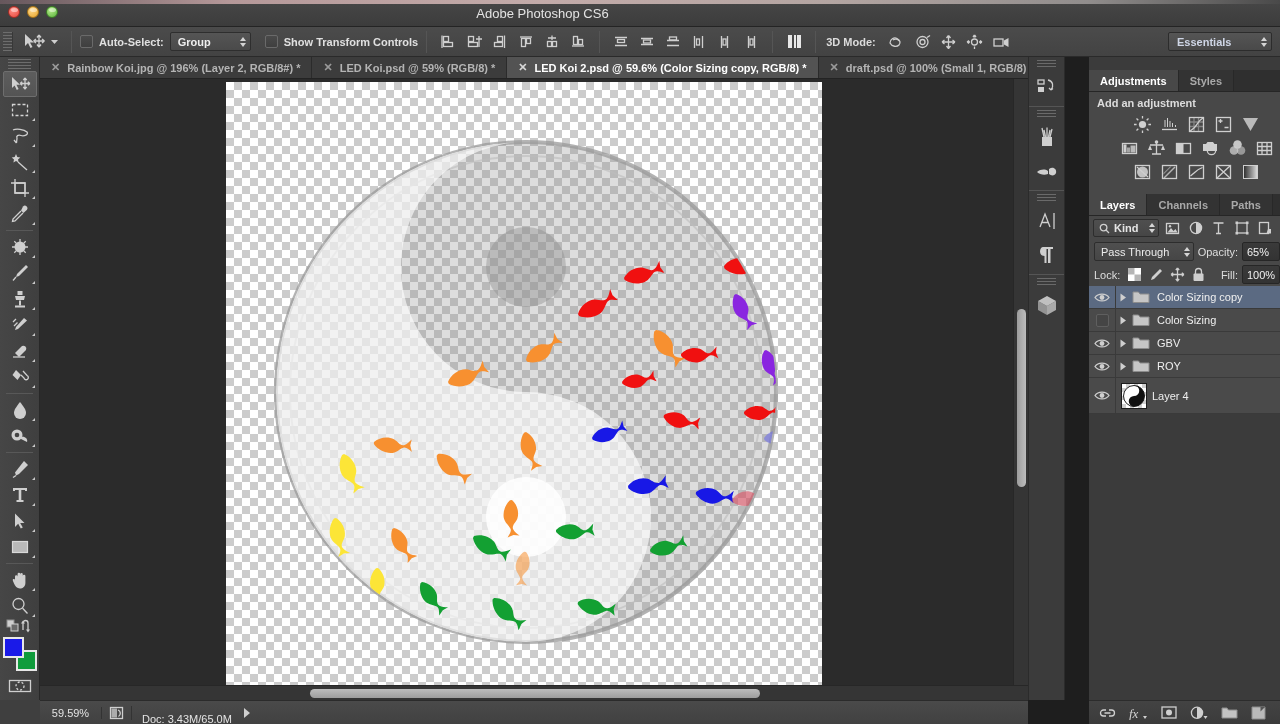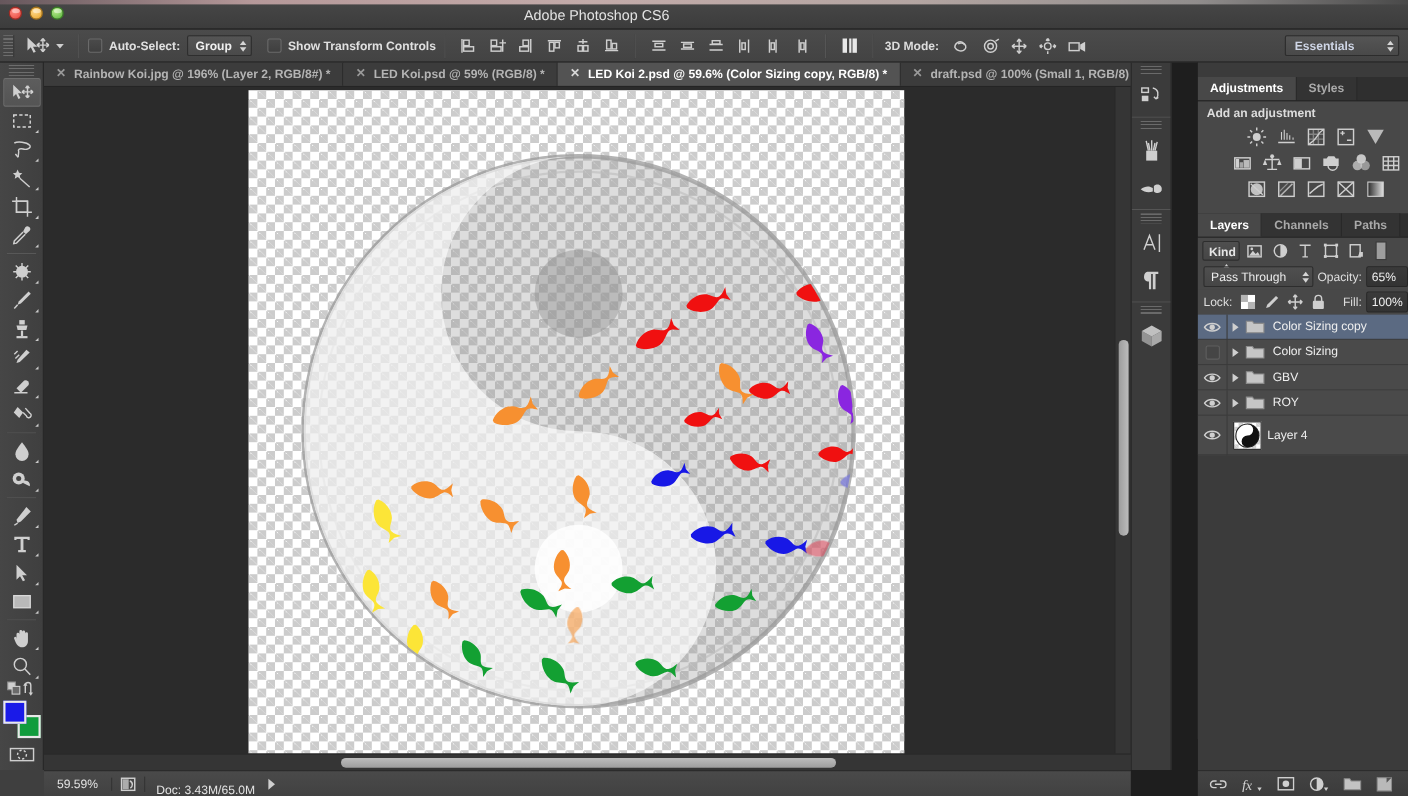--- a/index.html
+++ b/index.html
@@ -46,21 +46,21 @@
     background: repeating-linear-gradient(to bottom, #6d6d6d 0 1px, transparent 1px 3px);
     border-right: 1px solid #383838; }
   .tool-badge { display:flex; align-items:center; padding: 0 4px 0 6px; height: 24px; }
   .divider-v { width: 1px; height: 22px; background: #343434; border-right: 1px solid #555; margin: 0 8px; }
   .chk { width: 13px; height: 13px; background: linear-gradient(#4a4a4a,#3f3f3f);
     border: 1px solid #6a6a6a; border-radius: 2px; margin-right: 6px; flex: none;}
   .optlabel { font-size: 11px; color: #e0e0e0; font-weight: bold; white-space: nowrap; }
   .sel {
     height: 19px; background: linear-gradient(#555,#4a4a4a); border: 1px solid #2e2e2e;
     border-radius: 2px; display: flex; align-items: center; padding: 0 4px 0 7px;
-    color: #efefef; font-size: 11px; font-weight: bold; margin: 0 6px; white-space: nowrap;
+    color: #efefef; font-size: 11px; font-weight: bold; margin: 0 6px; white-space: nowrap; gap: 22px;
   }
   .spin { margin-left: 7px; display: flex; flex-direction: column; gap: 2px; }
   .spin i { width: 0; height: 0; border-left: 3.5px solid transparent; border-right: 3.5px solid transparent; }
   .spin .up { border-bottom: 4px solid #d5d5d5; }
   .spin .dn { border-top: 4px solid #d5d5d5; }
   .alignbtn { width: 26px; height: 22px; display: flex; align-items: center; justify-content: center; }
   .ws-sel {
     position: absolute; right: 8px; top: 5px; height: 19px; min-width: 104px;
     background: linear-gradient(#555,#494949); border: 1px solid #2c2c2c; border-radius: 2px;
     display: flex; align-items: center; justify-content: space-between; padding: 0 4px 0 8px;
@@ -151,21 +151,21 @@
   .pmenu { position: absolute; right: 5px; top: 5px; }
   .section { background: #484848; }
   .sec-title { font-size: 11px; font-weight: bold; color: #dcdcdc; padding: 5px 0 3px 8px; }
   .adjgrid { padding: 2px 0 8px 0; }
   .adjrow { display: flex; justify-content: center; gap: 5px; margin-bottom: 4px; }
   .adjbtn { width: 22px; height: 20px; display: flex; align-items: center; justify-content: center; }
 
   .layers-head { background: #484848; }
   .filterrow { display: flex; align-items: center; gap: 4px; padding: 3px 4px; background:#484848; }
   .kindsel { display: flex; align-items: center; height: 18px; background: linear-gradient(#4f4f4f,#464646);
-    border: 1px solid #2d2d2d; border-radius: 2px; padding: 0 3px 0 5px; gap: 4px; flex-direction: column; }
+    border: 1px solid #2d2d2d; border-radius: 2px; padding: 0 3px 0 5px; gap: 4px; }
   .kindsel span { font-size: 11px; color: #e5e5e5; font-weight: bold; }
   .fbtn { width: 19px; height: 18px; display:flex; align-items:center; justify-content:center; }
   .blendrow, .lockrow { display: flex; align-items: center; padding: 2px 5px; gap: 4px; background:#484848; }
   .blendsel { flex: 1; height: 19px; background: linear-gradient(#4f4f4f,#464646);
     border: 1px solid #2d2d2d; border-radius: 2px; display: flex; align-items: center;
     justify-content: space-between; padding: 0 3px 0 6px; color: #ececec; font-size: 11px; }
   .fieldlbl { font-size: 11px; color: #dedede; }
   .numfield { height: 19px; background: linear-gradient(#3a3a3a,#333); border: 1px solid #262626;
     border-radius: 2px; display: flex; align-items: center; padding: 0 4px; color: #f0f0f0; font-size: 11px; }
   .dd { width: 15px; height: 19px; background: linear-gradient(#555,#4a4a4a);

